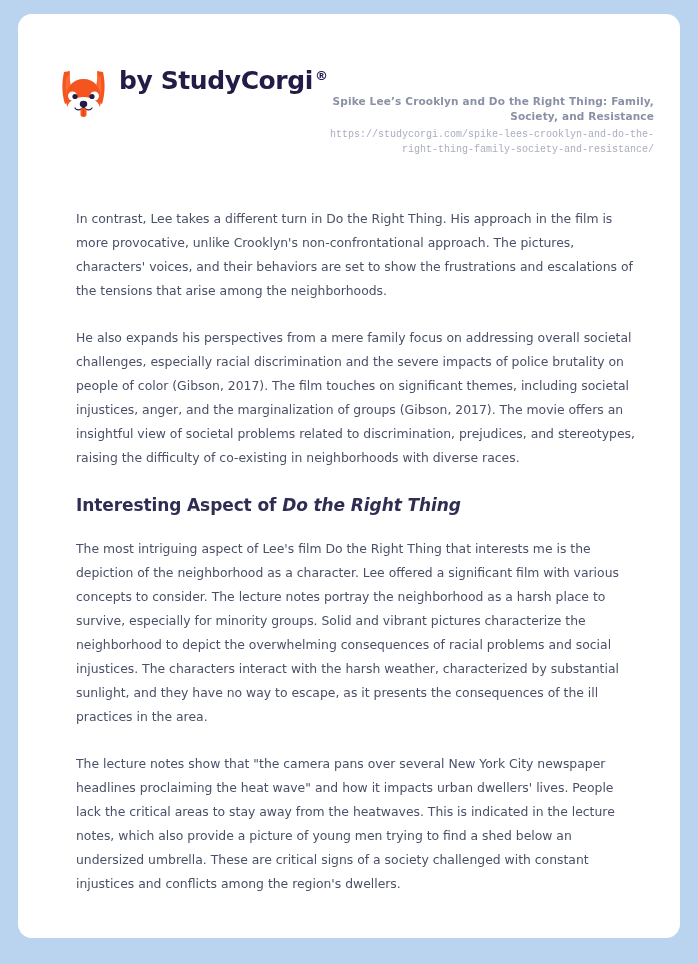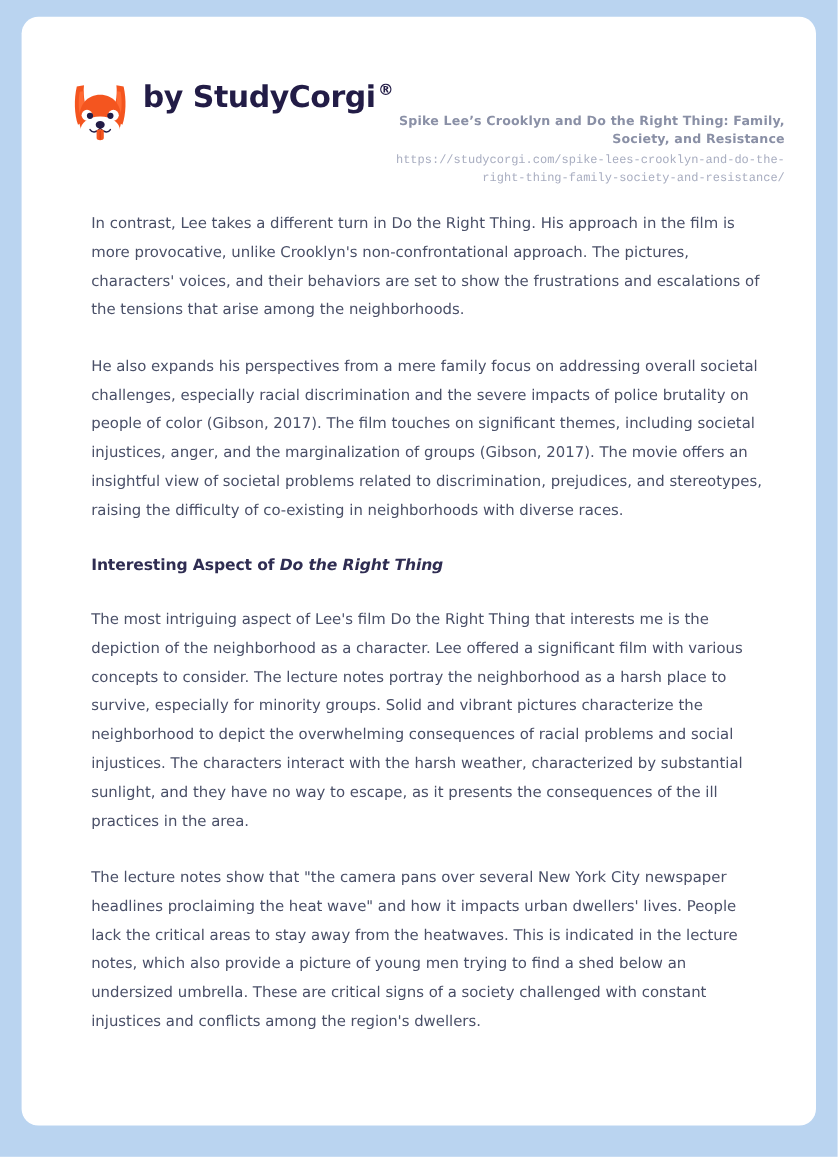--- a/index.html
+++ b/index.html
@@ -80,35 +80,35 @@
     color: #a8adc0;
     font-family: Liberation Mono, monospace;
     font-size: 10px;
     line-height: 14.5px;
     margin: 4px 0 0 0;
     word-break: break-word;
   }
   
   .doc-body {
     padding: 0 44px 0 58px;
-    margin-top: 17px;
+    margin-top: 50px;
   }
   .para {
     color: #4a5068;
     font-family: "DejaVu Sans", sans-serif;
     font-size: 12.4px;
     line-height: 24px;
     margin: 0 0 23px 0;
     text-align: left;
   }
   .section-heading {
     color: #2f2d52;
     font-family: "DejaVu Sans", sans-serif;
     font-weight: bold;
-    font-size: 13px;
+    font-size: 17px;
     line-height: 24px;
     margin: 19px 0 20px 0;
     letter-spacing: -0.1px;
   }
   .section-heading .title-italic {
     font-style: italic;
   }
 </style>
 </head>
 <body>

